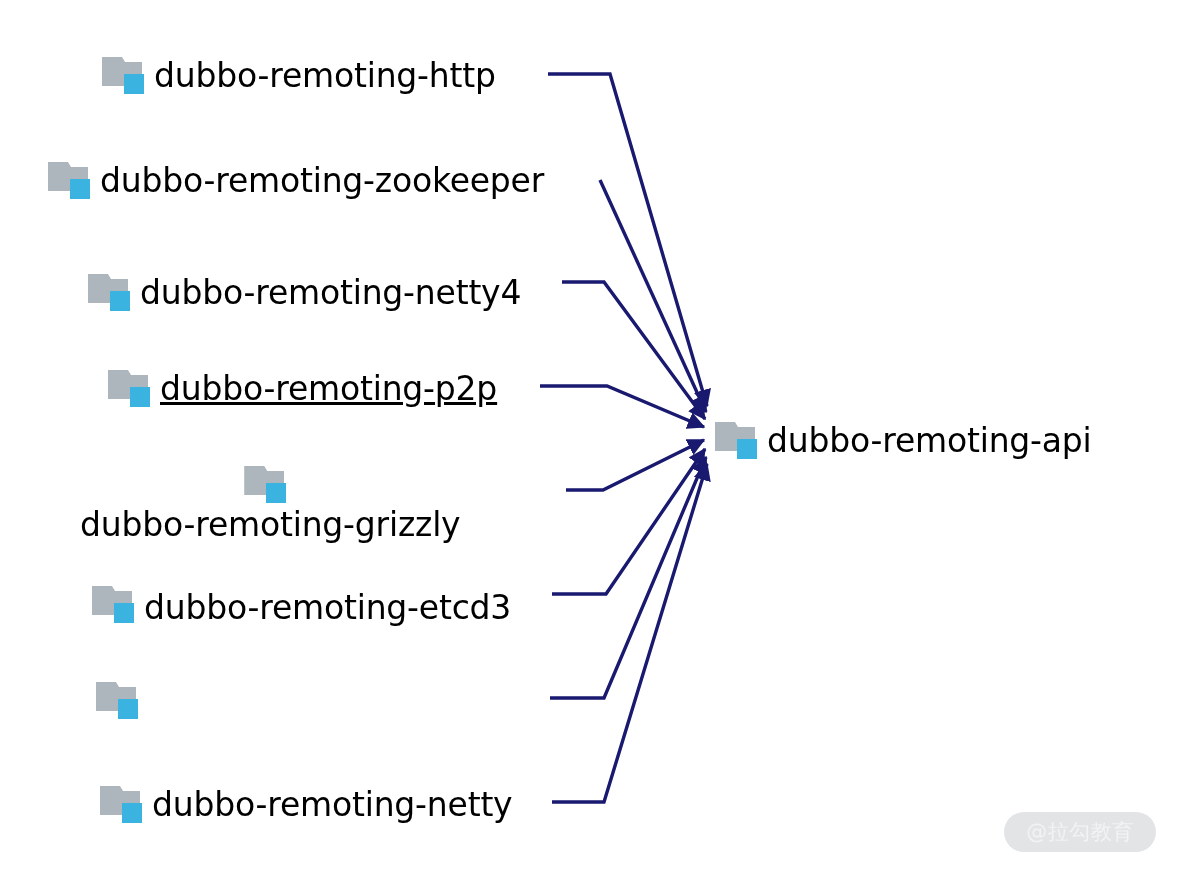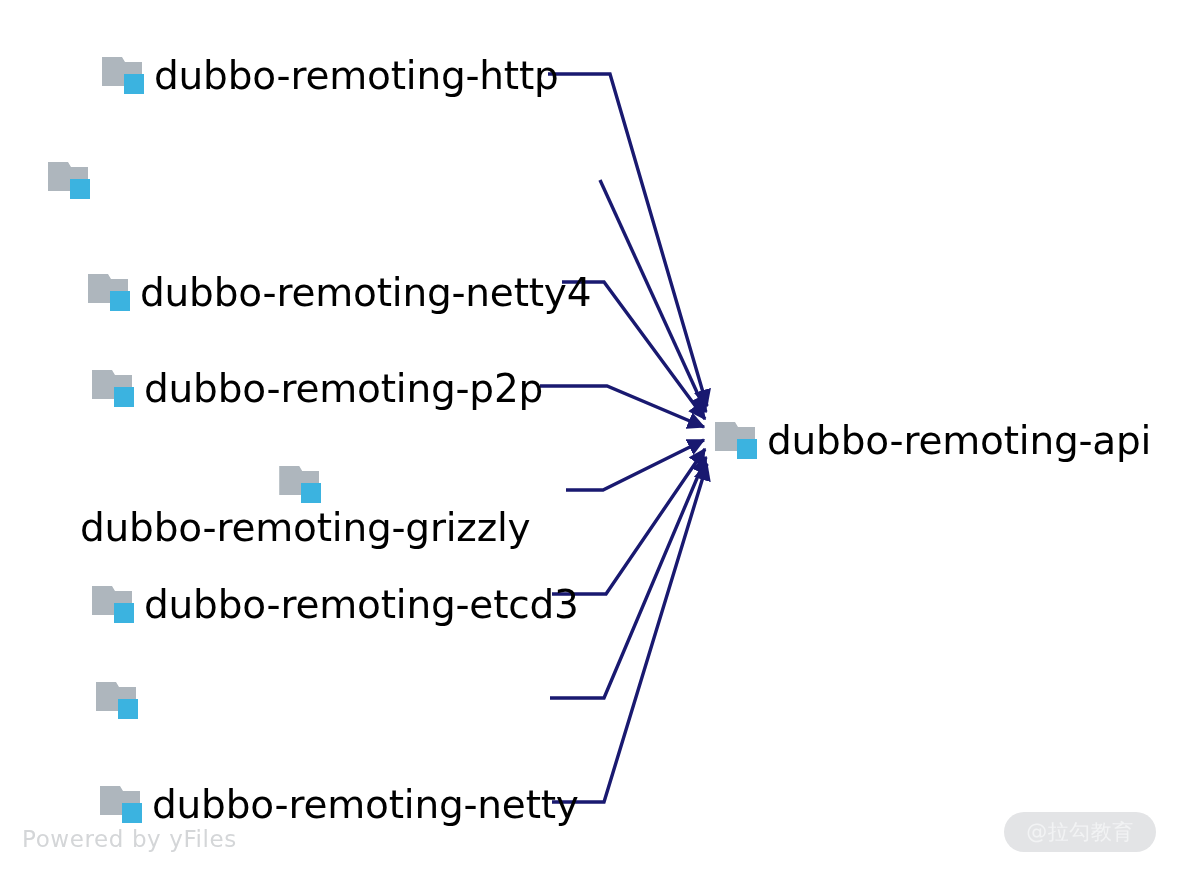--- a/index.html
+++ b/index.html
@@ -29,21 +29,21 @@
   }
   
   .node {
     position: absolute;
     display: flex;
     align-items: center;
     white-space: nowrap;
     height: 56px;
   }
   .node-label {
-    font-size: 39px;
+    font-size: 33px;
     line-height: 1;
     color: #000000;
     letter-spacing: -0.2px;
     font-weight: 400;
   }
   
   .folder-icon {
     position: relative;
     width: 44px;
     height: 40px;
@@ -123,31 +123,32 @@
         <span class="fi-square"></span>
     </span>
     <span class="node-label">dubbo-remoting-http</span>
   </div>
 
   <div class="node" style="left:48px; top:152px;">
     <span class="folder-icon">
       <span class="fi-body"></span>
         <span class="fi-square"></span>
     </span>
+    <span class="node-label">dubbo-remoting-zookeeper</span>
   </div>
 
   <div class="node" style="left:88px; top:264px;">
     <span class="folder-icon">
       <span class="fi-body"></span>
         <span class="fi-square"></span>
     </span>
     <span class="node-label">dubbo-remoting-netty4</span>
   </div>
 
-  <div class="node" style="left:92px; top:360px;">
+  <div class="node" style="left:108px; top:360px;text-decoration:underline;">
     <span class="folder-icon">
       <span class="fi-body"></span>
         <span class="fi-square"></span>
     </span>
     <span class="node-label">dubbo-remoting-p2p</span>
   </div>
 
   <div class="node" style="left:80px; top:464px;flex-direction:column;">
     <span class="folder-icon">
       <span class="fi-body"></span>
@@ -180,19 +181,18 @@
   </div>
 
   <div class="node" style="left:715px; top:412px;">
     <span class="folder-icon">
       <span class="fi-body"></span>
         <span class="fi-square"></span>
     </span>
     <span class="node-label">dubbo-remoting-api</span>
   </div>
 
-  <div id="yfiles-watermark">Powered by yFiles</div>
 
   <div id="brand-watermark">
     <span>@拉勾教育</span>
   </div>
 
 </div>
 
 </body></html>

